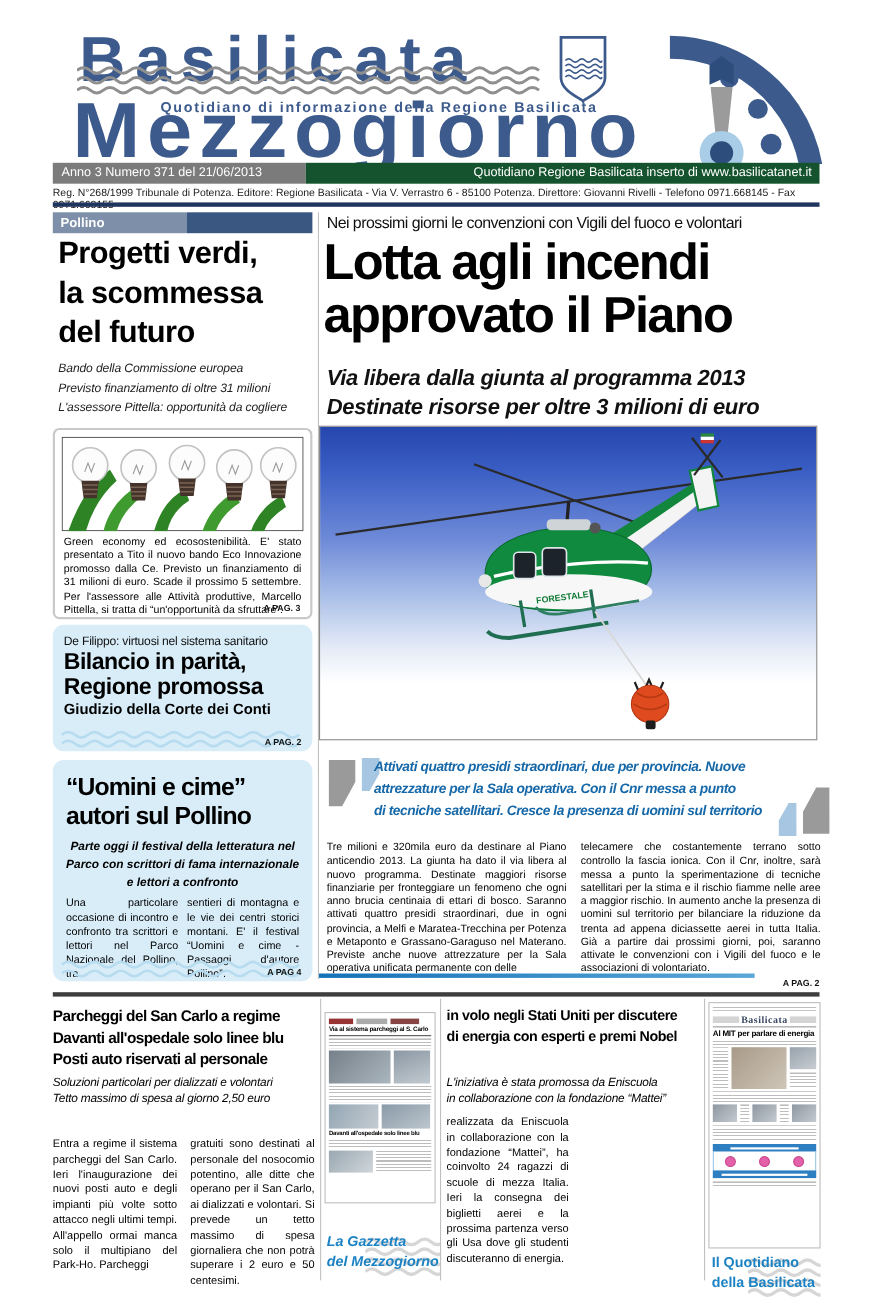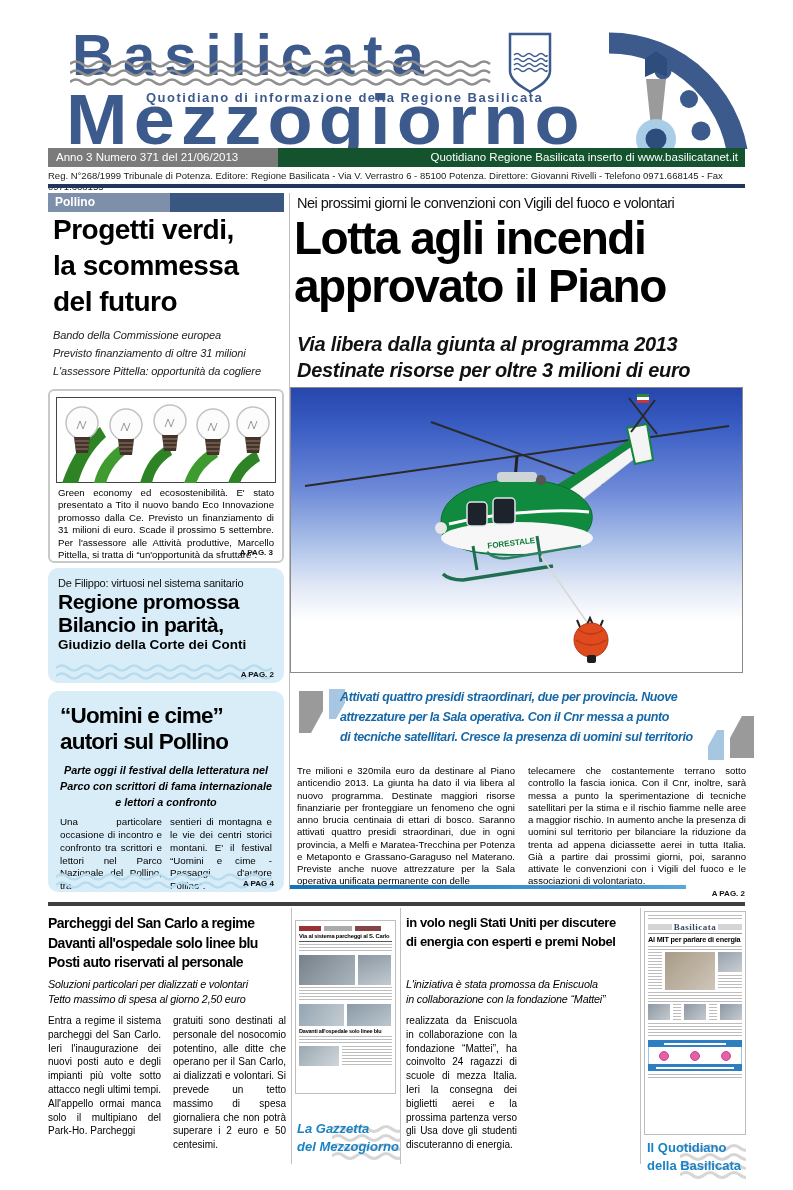--- a/index.html
+++ b/index.html
@@ -66,21 +66,21 @@
   .main-body > div{width:218px;}
   .blue-rule{left:290px;top:885px;width:396px;height:4px;background:linear-gradient(90deg,#1472b8,#5aa7d8);}
   .main-ref{left:690px;top:889px;width:55px;text-align:right;}
 
   .sep-dark{left:48px;top:902px;width:697px;height:4px;background:#3e3e3e;}
 
   
   .a1-headline{left:48px;top:914px;width:241px;font-size:14px;font-weight:700;line-height:1.4;letter-spacing:-0.5px;}
   .a1-deck{left:48px;top:977px;width:241px;font-size:10.8px;font-style:italic;line-height:1.42;letter-spacing:-0.2px;}
   .a1-body{left:48px;top:1014px;width:238px;display:flex;gap:12px;font-size:10px;line-height:1.38;text-align:justify;}
-  .a1-body > div{width:113px;}
+  .a1-body > div{width:113px;margin-top:20px;}
 
   .a2-headline{left:406px;top:914px;width:236px;font-size:13px;font-weight:700;line-height:1.45;letter-spacing:-0.4px;}
   .a2-deck{left:406px;top:977px;width:236px;font-size:10.8px;font-style:italic;line-height:1.42;letter-spacing:-0.2px;}
   .a2-body{left:406px;top:1014px;width:232px;display:flex;gap:10px;font-size:10px;line-height:1.38;text-align:justify;}
   .a2-body > div{width:111px;}
 
   .caption{font-size:13px;font-weight:700;line-height:1.35;color:#1b82c4;}
   .g-caption{left:297px;top:1120px;font-style:italic;}
   .q-caption{left:647px;top:1139px;}
 
@@ -204,22 +204,22 @@
           </g>
       </g>
     </svg>
     <div class="eco-body">Green economy ed ecosostenibilità. E' stato presentato a Tito il nuovo bando Eco Innovazione promosso dalla Ce. Previsto un finanziamento di 31 milioni di euro. Scade il prossimo 5 settembre. Per l'assessore alle Attività produttive, Marcello Pittella, si tratta di “un'opportunità da sfruttare”.</div>
     <div class="eco-ref pgref">A PAG. 3</div>
   </div>
 
   <div class="abs bluebox box-bilancio">
     <div class="bil-kicker">De Filippo: virtuosi nel sistema sanitario</div>
     <div class="bil-headline">
+      <div>Bilancio in parità,</div>
       <div>Regione promossa</div>
-      <div>Bilancio in parità,</div>
     </div>
     <div class="bil-subhead">Giudizio della Corte dei Conti</div>
     <svg class="box-waves" width="220" height="18" viewBox="0 0 220 18">
       <g fill="none" stroke="#b7dcef" stroke-width="2.4">
         <path d="M0 5 Q6 0 12 5 T24 5 T36 5 T48 5 T60 5 T72 5 T84 5 T96 5 T108 5 T120 5 T132 5 T144 5 T156 5 T168 5 T180 5 T192 5 T204 5 T216 5"></path>
         <path transform="translate(0,8)" d="M0 5 Q6 0 12 5 T24 5 T36 5 T48 5 T60 5 T72 5 T84 5 T96 5 T108 5 T120 5 T132 5 T144 5 T156 5 T168 5 T180 5 T192 5 T204 5 T216 5"></path>
       </g>
     </svg>
     <div class="box-ref pgref">A PAG. 2</div>
   </div>

